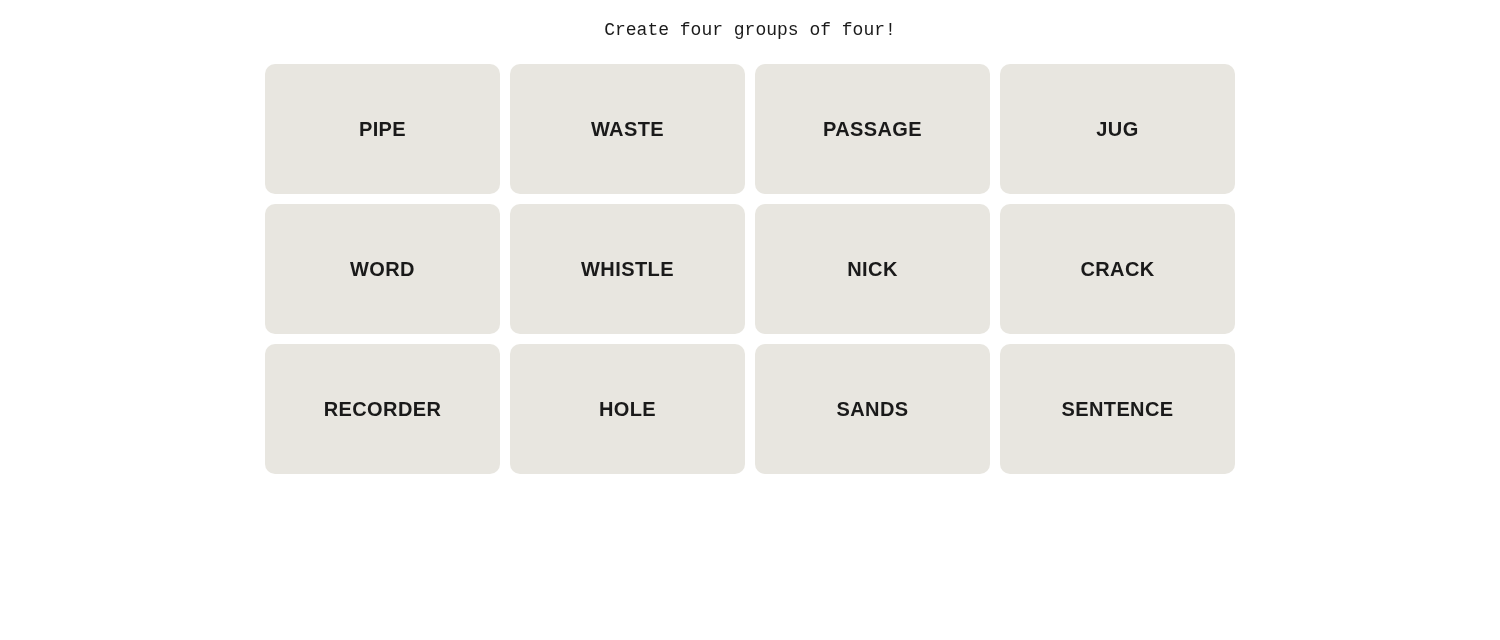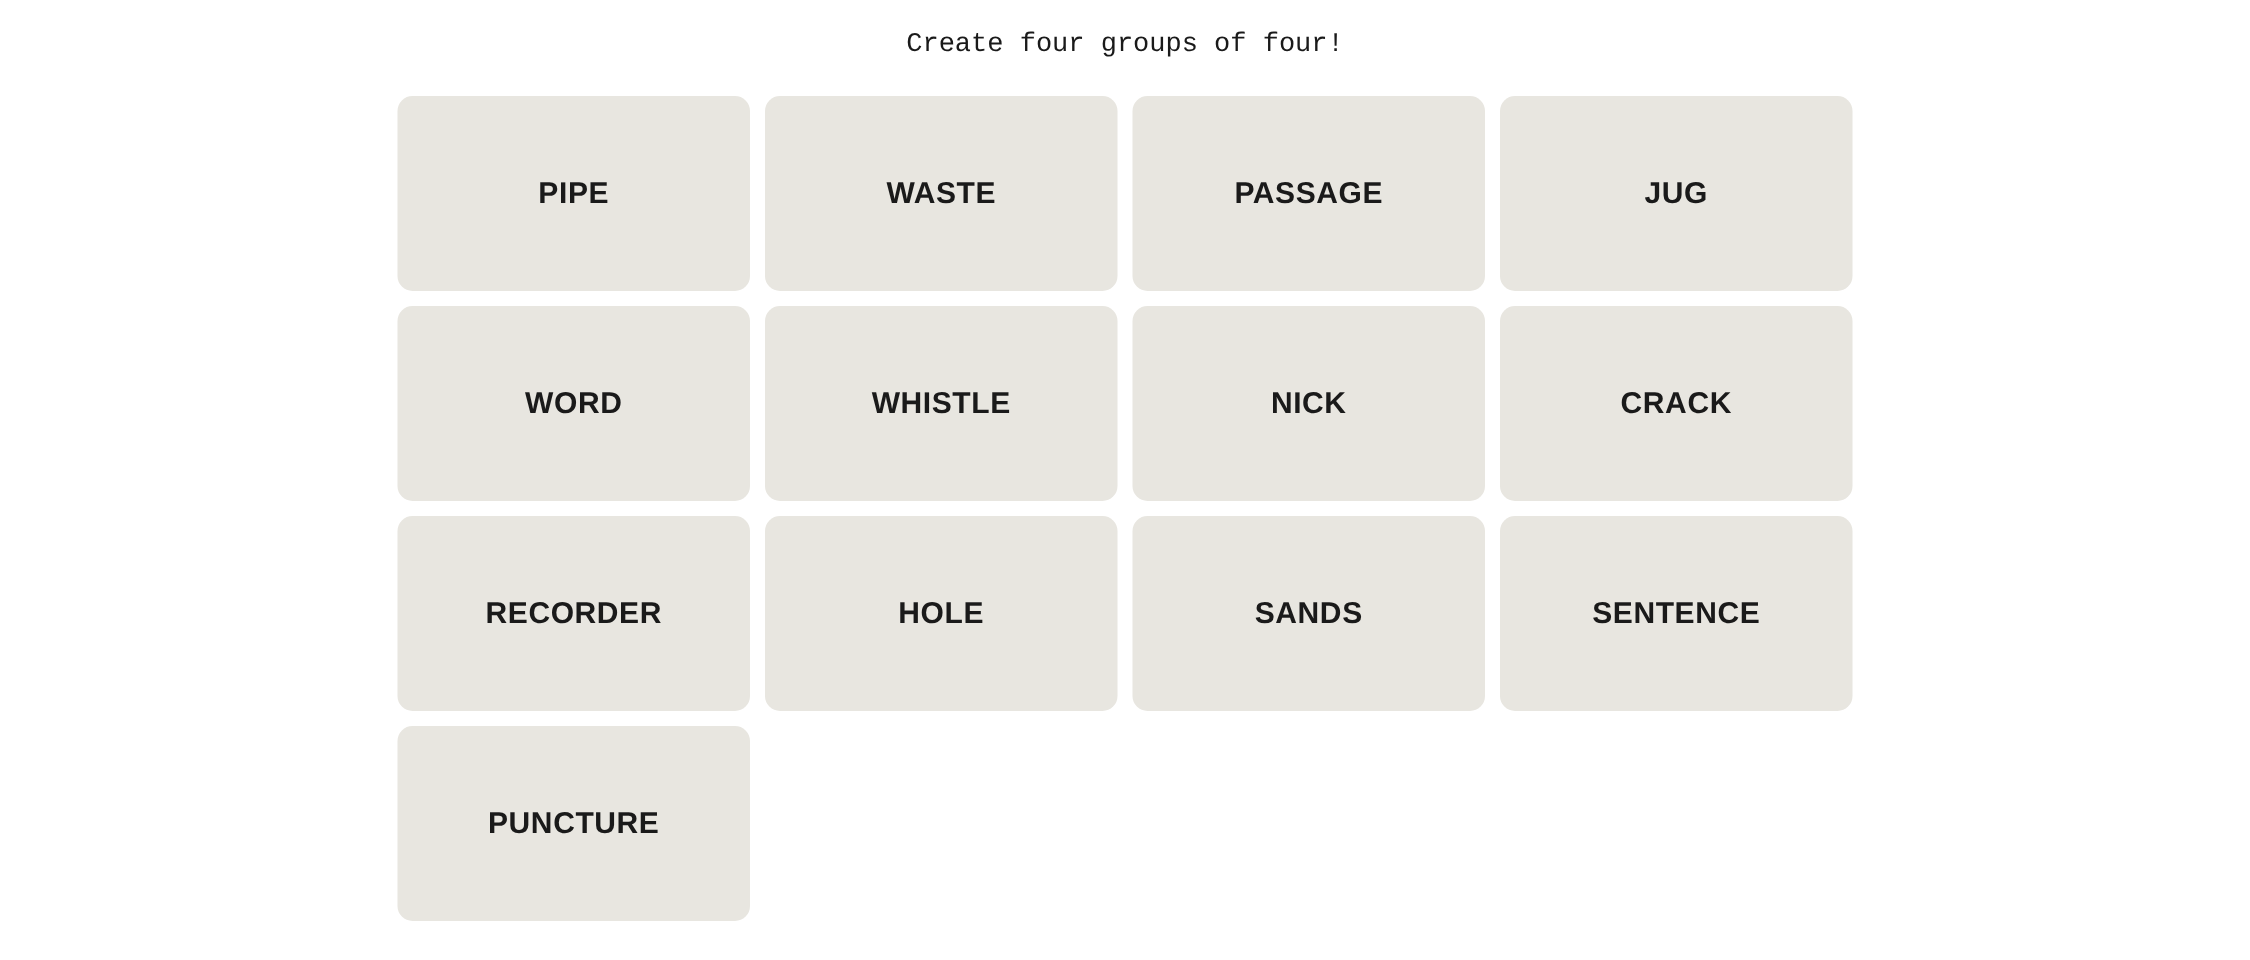--- a/index.html
+++ b/index.html
@@ -89,16 +89,13 @@
     </div>
     <div class="tile">
       <span class="tile-label">HOLE</span>
     </div>
     <div class="tile">
       <span class="tile-label">SANDS</span>
     </div>
     <div class="tile">
       <span class="tile-label">SENTENCE</span>
     </div>
-    <div class="tile">
-      <span class="tile-label">PUNCTURE</span>
-    </div>
   </div>
 
 </body></html>

